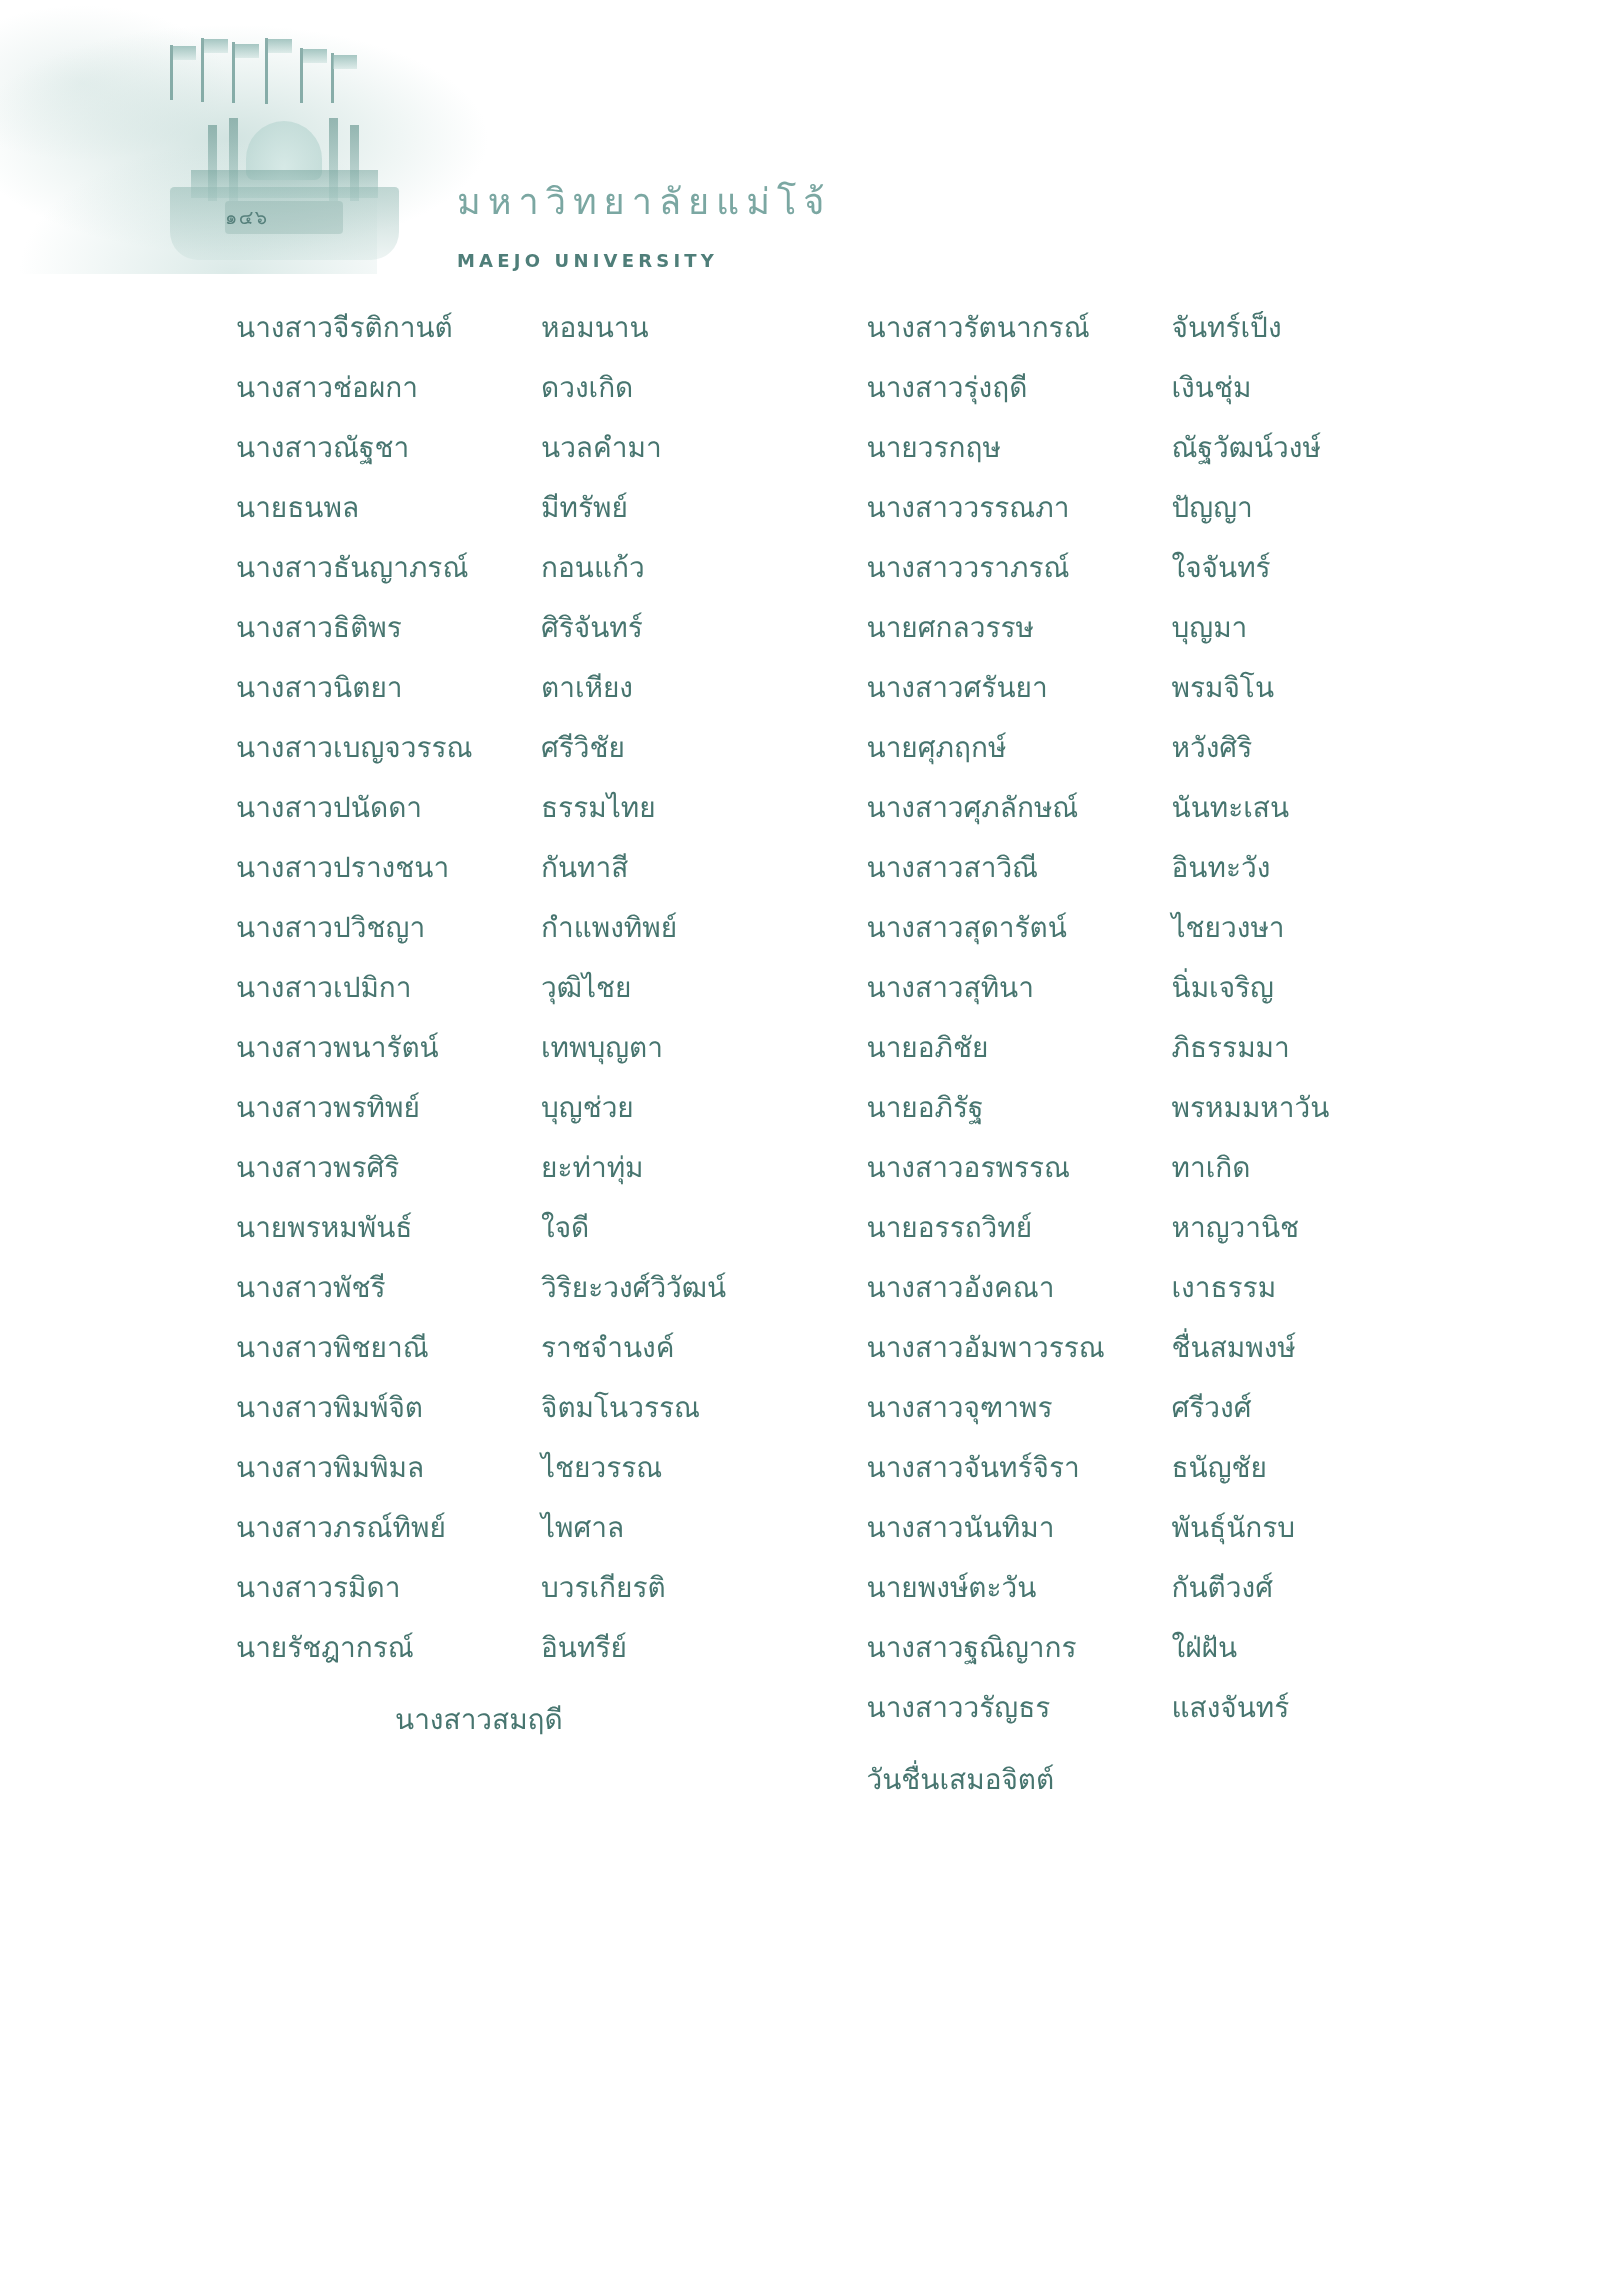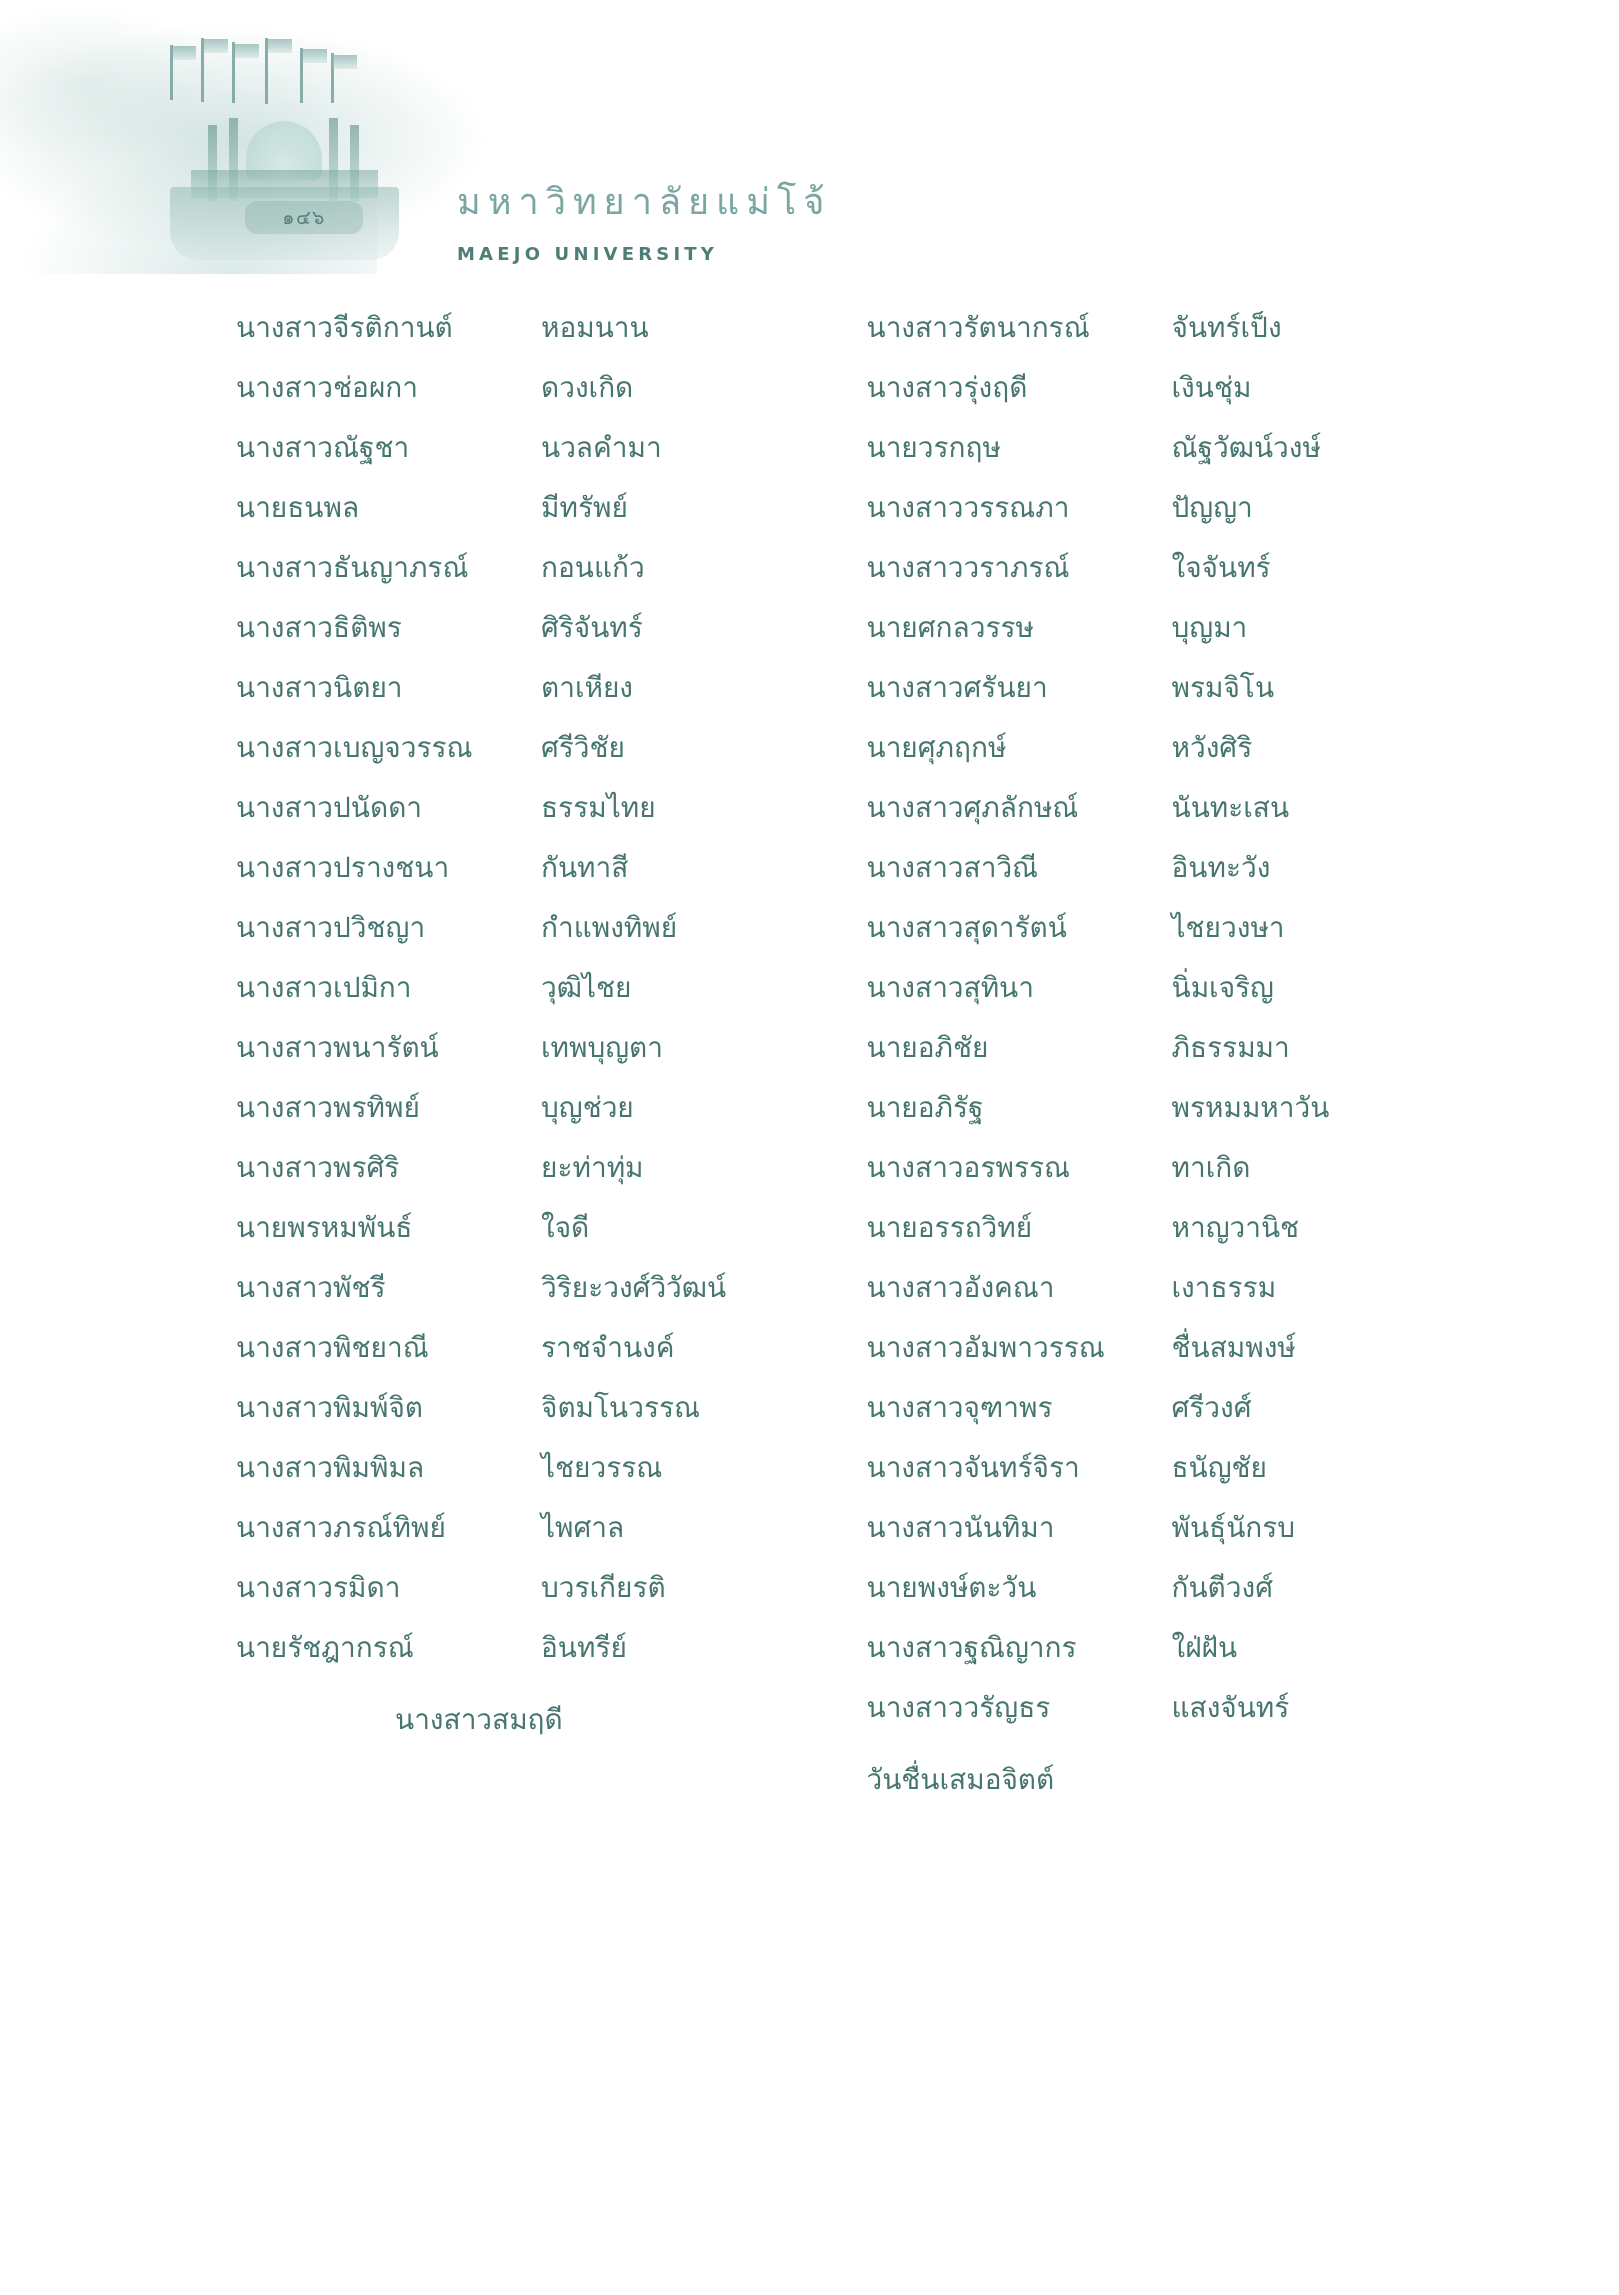--- a/index.html
+++ b/index.html
@@ -58,27 +58,25 @@
     height: 28px;
     background: linear-gradient(180deg, rgba(120,165,158,0.55), rgba(160,198,192,0.35));
   }
   .monument .plaque {
     position: absolute;
     left: 83px;
     top: 163px;
     width: 118px;
     height: 33px;
     background: rgba(120,160,155,0.28);
-    border-radius: 12px;
+    border-radius: 4px;
     color: rgba(70,115,110,0.85);
     font-size: 19.4px;
-    text-align: center;
     line-height: 33px;
     letter-spacing: 1.4px;
-    margin-left: 20px;
   }
   .monument .dome {
     position: absolute;
     left: 104px;
     top: 83px;
     width: 76px;
     height: 59px;
     background: radial-gradient(ellipse at 50% 80%, rgba(214,233,230,0.95), rgba(168,203,198,0.6));
     border-radius: 42px 42px 8.3px 8.3px;
   }
@@ -114,21 +112,21 @@
     top: 173px;
     color: #6e9b96;
   }
   .wordmark .thai {
     font-size: 36px;
     letter-spacing: 7px;
     color: #7ba7a2;
     white-space: nowrap;
   }
   .wordmark .eng {
-    margin-top: 13px;
+    margin-top: 20px;
     font-size: 18px;
     letter-spacing: 4.2px;
     font-weight: bold;
     color: #4f7e79;
     white-space: nowrap;
   }
 
   
   .names {
     position: absolute;

